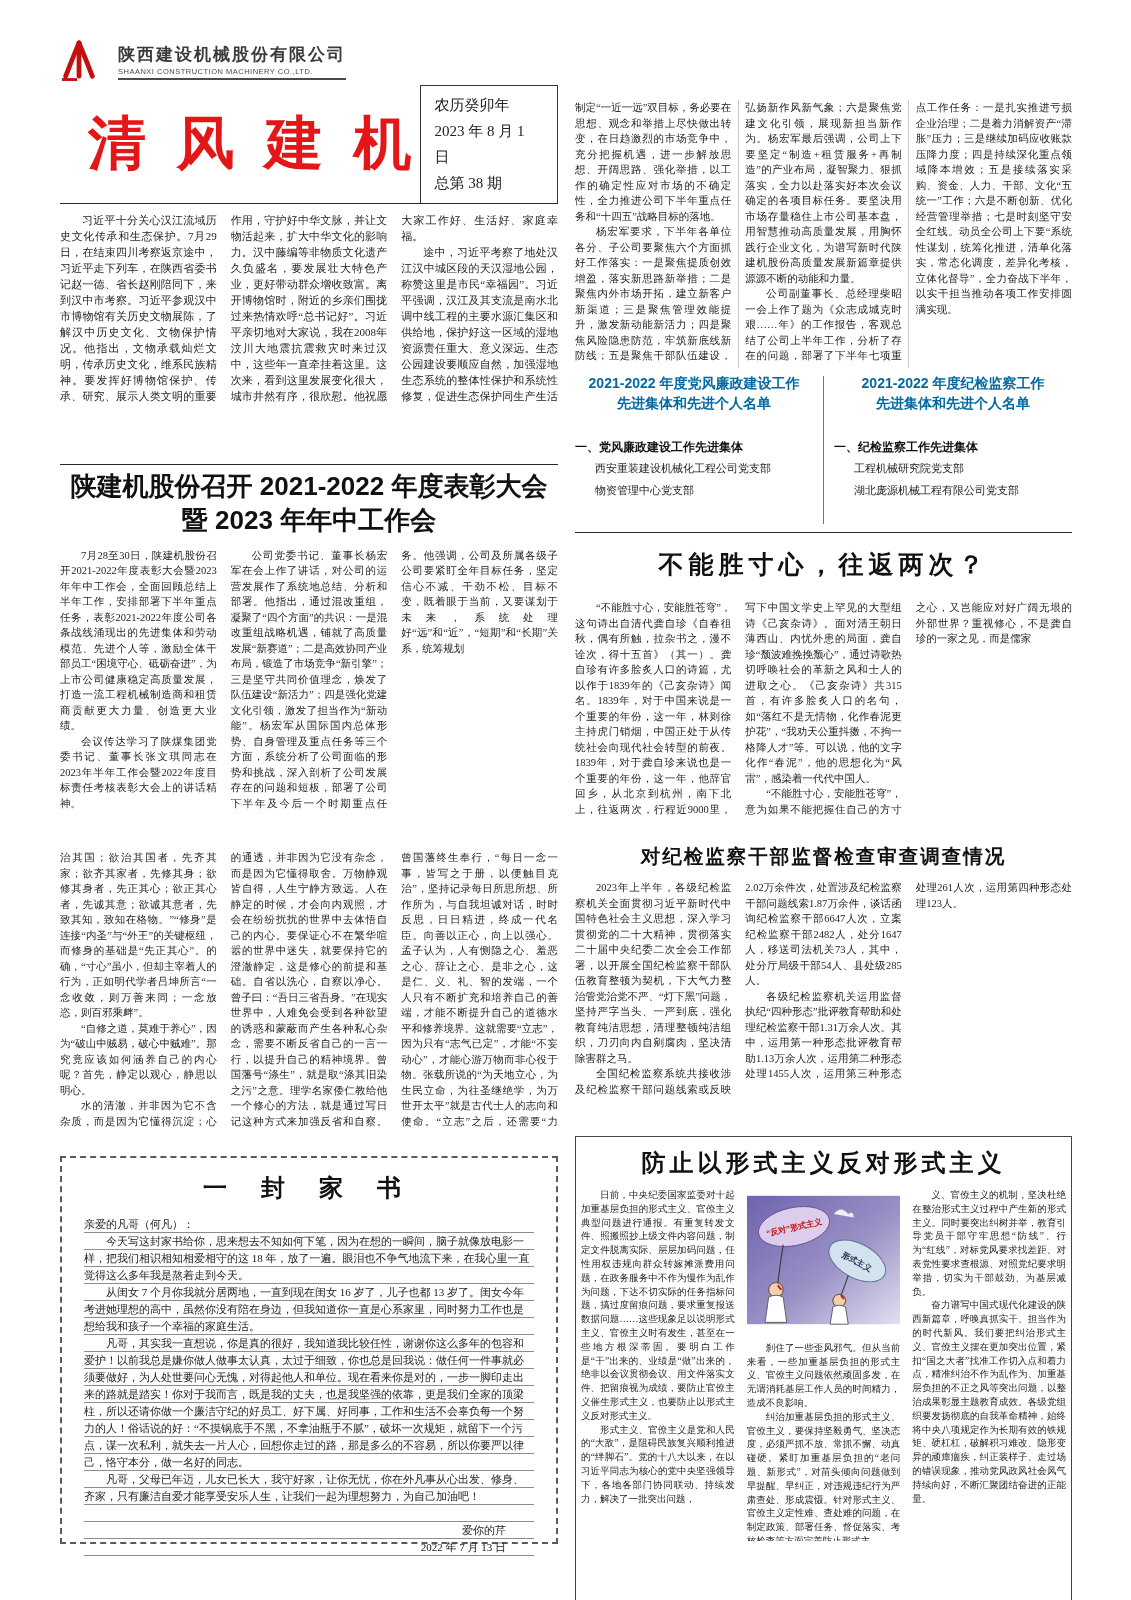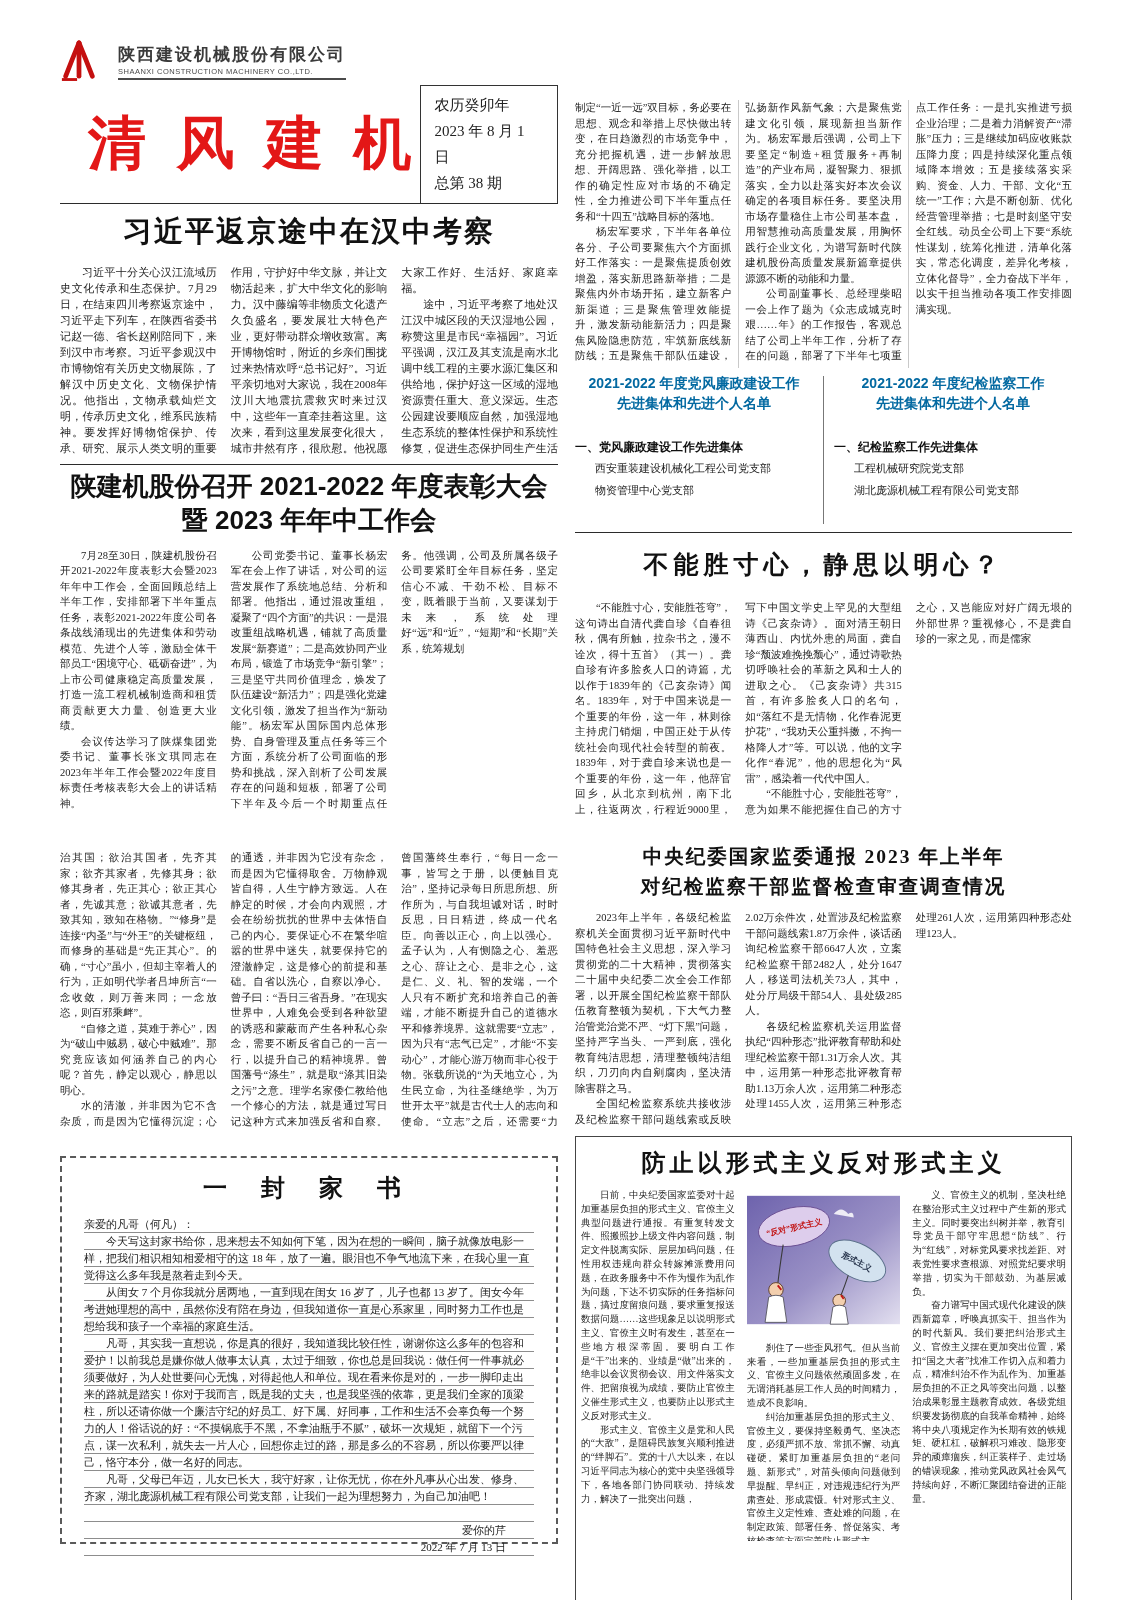--- a/index.html
+++ b/index.html
@@ -108,21 +108,20 @@
     <div class="issue-box">
       <div>农历癸卯年</div>
       <div>2023 年 8 月 1 日</div>
       <div>总第 38 期</div>
     </div>
   </div>
 
   <div class="rule" style="top:203px;left:60px;width:498px;"></div>
 
   <section class="sec half-l" id="a1">
-    <h1 class="t-hei title-a1">习近平返京途中在汉中考察</h1>
     <div class="cols cols-a1">
       <p>习近平十分关心汉江流域历史文化传承和生态保护。7月29日，在结束四川考察返京途中，习近平走下列车，在陕西省委书记赵一德、省长赵刚陪同下，来到汉中市考察。习近平参观汉中市博物馆有关历史文物展陈，了解汉中历史文化、文物保护情况。他指出，文物承载灿烂文明，传承历史文化，维系民族精神。要发挥好博物馆保护、传承、研究、展示人类文明的重要作用，守护好中华文脉，并让文物活起来，扩大中华文化的影响力。汉中藤编等非物质文化遗产久负盛名，要发展壮大特色产业，更好带动群众增收致富。离开博物馆时，附近的乡亲们围拢过来热情欢呼“总书记好”。习近平亲切地对大家说，我在2008年汶川大地震抗震救灾时来过汉中，这些年一直牵挂着这里。这次来，看到这里发展变化很大，城市井然有序，很欣慰。他祝愿大家工作好、生活好、家庭幸福。</p>
       <p>途中，习近平考察了地处汉江汉中城区段的天汉湿地公园，称赞这里是市民“幸福园”。习近平强调，汉江及其支流是南水北调中线工程的主要水源汇集区和供给地，保护好这一区域的湿地资源责任重大、意义深远。生态公园建设要顺应自然，加强湿地生态系统的整体性保护和系统性修复，促进生态保护同生产生活相互融合，努力建设环境优美、绿色低碳、宜居宜游的生态城市。</p>
     </div>
   </section>
 
   <div class="rule" style="top:464px;left:60px;width:498px;"></div>
 
   <section class="sec half-l" id="a2l">
     <h1 class="t-hei title-a2">陕建机股份召开 2021-2022 年度表彰大会</h1>
@@ -142,21 +141,21 @@
     </div>
   </section>
 
   <section class="sec half-l" id="letter">
     <h2 class="t-kai letter-title">一 封 家 书</h2>
     <div class="letter-lines">
       <p class="salutation">亲爱的凡哥（何凡）：</p>
       <p>今天写这封家书给你，思来想去不知如何下笔，因为在想的一瞬间，脑子就像放电影一样，把我们相识相知相爱相守的这 18 年，放了一遍。眼泪也不争气地流下来，在我心里一直觉得这么多年我是熬着走到今天。</p>
       <p>从闺女 7 个月你我就分居两地，一直到现在闺女 16 岁了，儿子也都 13 岁了。闺女今年考进她理想的高中，虽然你没有陪在身边，但我知道你一直是心系家里，同时努力工作也是想给我和孩子一个幸福的家庭生活。</p>
       <p>凡哥，其实我一直想说，你是真的很好，我知道我比较任性，谢谢你这么多年的包容和爱护！以前我总是嫌你做人做事太认真，太过于细致，你也总是回我说：做任何一件事就必须要做好，为人处世要问心无愧，对得起他人和单位。现在看来你是对的，一步一脚印走出来的路就是踏实！你对于我而言，既是我的丈夫，也是我坚强的依靠，更是我们全家的顶梁柱，所以还请你做一个廉洁守纪的好员工、好下属、好同事，工作和生活不会辜负每一个努力的人！俗话说的好：“不摸锅底手不黑，不拿油瓶手不腻”，破坏一次规矩，就留下一个污点，谋一次私利，就失去一片人心，回想你走过的路，那是多么的不容易，所以你要严以律己，恪守本分，做一名好的同志。</p>
-      <p>凡哥，父母已年迈，儿女已长大，我守好家，让你无忧，你在外凡事从心出发、修身、齐家，湖北庞源机械工程有限公司党支部，让我们一起为理想努力，为自己加油吧！</p>
+      <p>凡哥，父母已年迈，儿女已长大，我守好家，让你无忧，你在外凡事从心出发、修身、齐家，只有廉洁自爱才能享受安乐人生，让我们一起为理想努力，为自己加油吧！</p>
       <div class="spacer"></div>
       <p class="sig">爱你的芹</p>
       <p class="sig">2022 年 7 月 13 日</p>
     </div>
   </section>
 
   <section class="sec half-r" id="a2r">
     <div class="cols cols-a2r">
       <p class="noindent">制定“一近一远”双目标，务必要在思想、观念和举措上尽快做出转变，在日趋激烈的市场竞争中，充分把握机遇，进一步解放思想、开阔思路、强化举措，以工作的确定性应对市场的不确定性，全力推进公司下半年重点任务和“十四五”战略目标的落地。</p>
       <p>杨宏军要求，下半年各单位各分、子公司要聚焦六个方面抓好工作落实：一是聚焦提质创效增盈，落实新思路新举措；二是聚焦内外市场开拓，建立新客户新渠道；三是聚焦管理效能提升，激发新动能新活力；四是聚焦风险隐患防范，牢筑新底线新防线；五是聚焦干部队伍建设，弘扬新作风新气象；六是聚焦党建文化引领，展现新担当新作为。杨宏军最后强调，公司上下要坚定“制造+租赁服务+再制造”的产业布局，凝智聚力、狠抓落实，全力以赴落实好本次会议确定的各项目标任务。要坚决用市场存量稳住上市公司基本盘，用智慧推动高质量发展，用胸怀践行企业文化，为谱写新时代陕建机股份高质量发展新篇章提供源源不断的动能和力量。</p>
@@ -182,32 +181,31 @@
       <div class="list-item">工程机械研究院党支部</div>
       <div class="list-item">湖北庞源机械工程有限公司党支部</div>
       <div class="list-heading">二、纪检监察工作先进个人</div>
       <div class="list-names">梁来航　杨　勇　雷　甜　马玉妹</div>
     </div>
   </section>
 
   <div class="rule" id="rule3" style="left:575px;width:497px;"></div>
 
   <section class="sec half-r" id="a3rt">
-    <h1 class="t-kai title-a3">不能胜寸心，静思以明心？</h1>
+    <h1 class="t-kai title-a3">不能胜寸心，往返两次？</h1>
   </section>
 
   <section class="sec half-r" id="a3r">
     <div class="cols cols-a3r">
       <p>“不能胜寸心，安能胜苍穹”，这句诗出自清代龚自珍《自春徂秋，偶有所触，拉杂书之，漫不诠次，得十五首》（其一）。龚自珍有许多脍炙人口的诗篇，尤以作于1839年的《己亥杂诗》闻名。1839年，对于中国来说是一个重要的年份，这一年，林则徐主持虎门销烟，中国正处于从传统社会向现代社会转型的前夜。1839年，对于龚自珍来说也是一个重要的年份，这一年，他辞官回乡，从北京到杭州，南下北上，往返两次，行程近9000里，写下中国文学史上罕见的大型组诗《己亥杂诗》。面对清王朝日薄西山、内忧外患的局面，龚自珍“颓波难挽挽颓心”，通过诗歌热切呼唤社会的革新之风和士人的进取之心。《己亥杂诗》共315首，有许多脍炙人口的名句，如“落红不是无情物，化作春泥更护花”，“我劝天公重抖擞，不拘一格降人才”等。可以说，他的文字化作“春泥”，他的思想化为“风雷”，感染着一代代中国人。</p>
       <p>“不能胜寸心，安能胜苍穹”，意为如果不能把握住自己的方寸之心，又岂能应对好广阔无垠的外部世界？重视修心，不是龚自珍的一家之见，而是儒家</p>
     </div>
   </section>
 
   <section class="sec half-r" id="a4">
-    <h1 class="t-kai title-a4">中央纪委国家监委通报 2023 年上半年</h1>
     <h1 class="t-kai title-a4">对纪检监察干部监督检查审查调查情况</h1>
     <div class="cols cols-a4">
       <p>2023年上半年，各级纪检监察机关全面贯彻习近平新时代中国特色社会主义思想，深入学习贯彻党的二十大精神，贯彻落实二十届中央纪委二次全会工作部署，以开展全国纪检监察干部队伍教育整顿为契机，下大气力整治管党治党不严、“灯下黑”问题，坚持严字当头、一严到底，强化教育纯洁思想，清理整顿纯洁组织，刀刃向内自剜腐肉，坚决清除害群之马。</p>
       <p>全国纪检监察系统共接收涉及纪检监察干部问题线索或反映2.02万余件次，处置涉及纪检监察干部问题线索1.87万余件，谈话函询纪检监察干部6647人次，立案纪检监察干部2482人，处分1647人，移送司法机关73人，其中，处分厅局级干部54人、县处级285人。</p>
       <p>各级纪检监察机关运用监督执纪“四种形态”批评教育帮助和处理纪检监察干部1.31万余人次。其中，运用第一种形态批评教育帮助1.13万余人次，运用第二种形态处理1455人次，运用第三种形态处理261人次，运用第四种形态处理123人。</p>
     </div>
   </section>
 
   <section class="sec half-r" id="a5">
     <h1 class="t-kai title-a5">防止以形式主义反对形式主义</h1>

